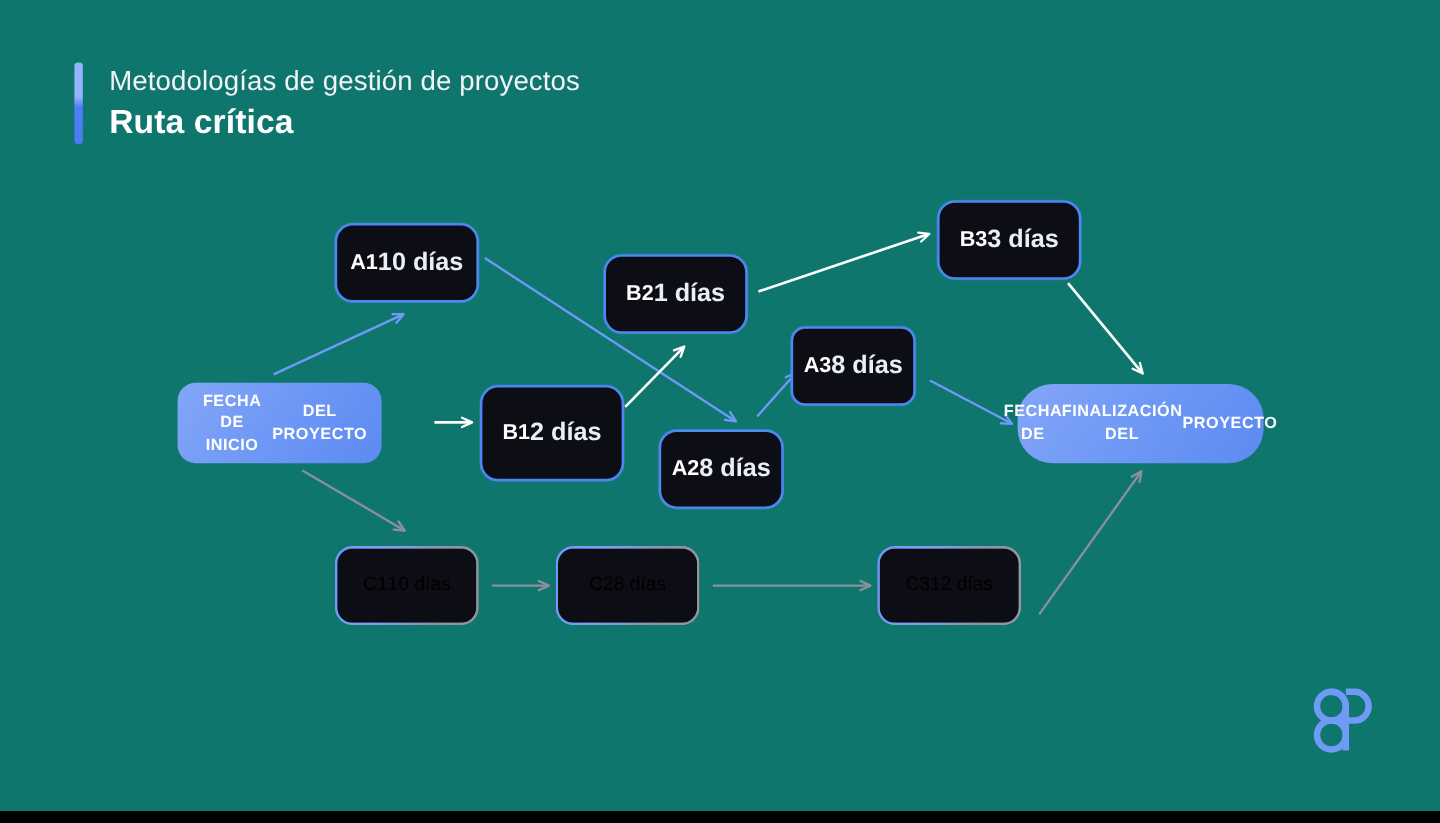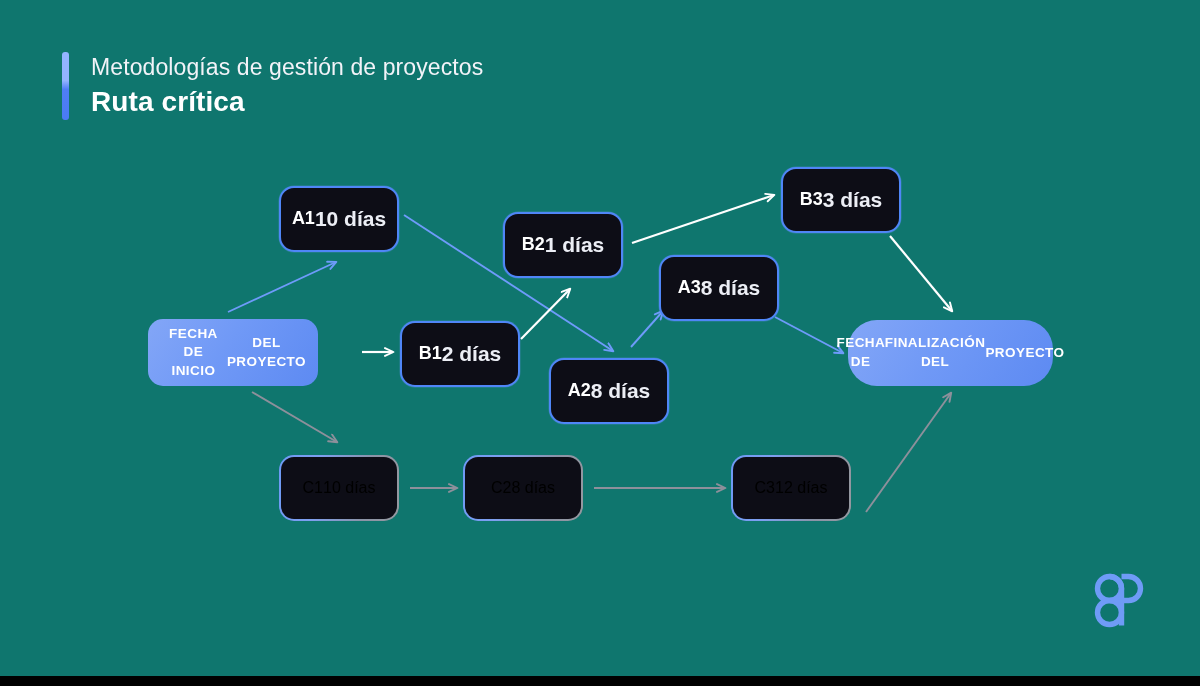--- a/index.html
+++ b/index.html
@@ -128,41 +128,41 @@
     <div class="node terminal" style="left:148px;top:319px;width:170px;height:67px;">
       <div class="t-line">FECHA DE INICIO</div>
       <div class="t-line">DEL PROYECTO</div>
     </div>
 
     <div class="node task" style="left:279px;top:186px;width:120px;height:66px;">
       <div class="t-title">A1</div>
       <div class="t-dur">10 días</div>
     </div>
 
-    <div class="node task" style="left:400px;top:321px;width:120px;height:66px;">
+    <div class="node task" style="left:400px;top:321px;width:120px;height:80px;">
       <div class="t-title">B1</div>
       <div class="t-dur">2 días</div>
     </div>
 
     <div class="node task" style="left:503px;top:212px;width:120px;height:66px;">
       <div class="t-title">B2</div>
       <div class="t-dur">1 días</div>
     </div>
 
     <div class="node task" style="left:781px;top:167px;width:120px;height:66px;">
       <div class="t-title">B3</div>
       <div class="t-dur">3 días</div>
     </div>
 
-    <div class="node task" style="left:549px;top:358px;width:120px;height:66px;">
+    <div class="node task" style="left:549px;top:358px;width:104px;height:66px;">
       <div class="t-title">A2</div>
       <div class="t-dur">8 días</div>
     </div>
 
-    <div class="node task" style="left:659px;top:255px;width:120px;height:66px;">
+    <div class="node task" style="left:659px;top:272px;width:104px;height:66px;border-radius:12px;">
       <div class="t-title">A3</div>
       <div class="t-dur">8 días</div>
     </div>
 
     <div class="node task-grad" style="left:279px;top:455px;width:120px;height:66px;">
       <div class="t-title">C1</div>
       <div class="t-dur">10 días</div>
     </div>
 
     <div class="node task-grad" style="left:463px;top:455px;width:120px;height:66px;">

